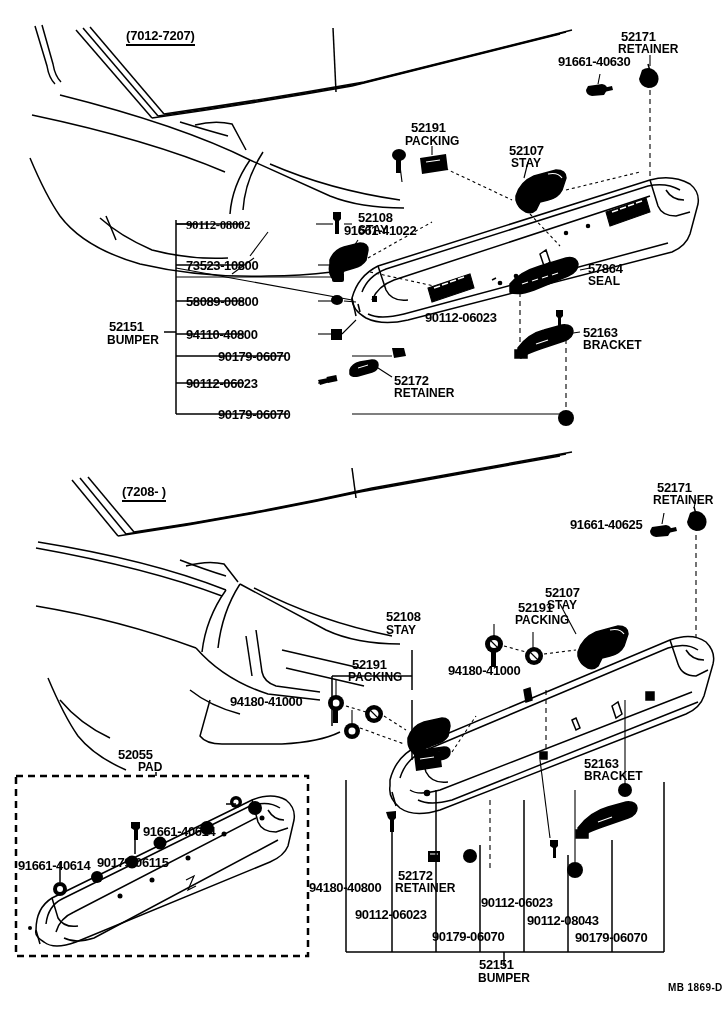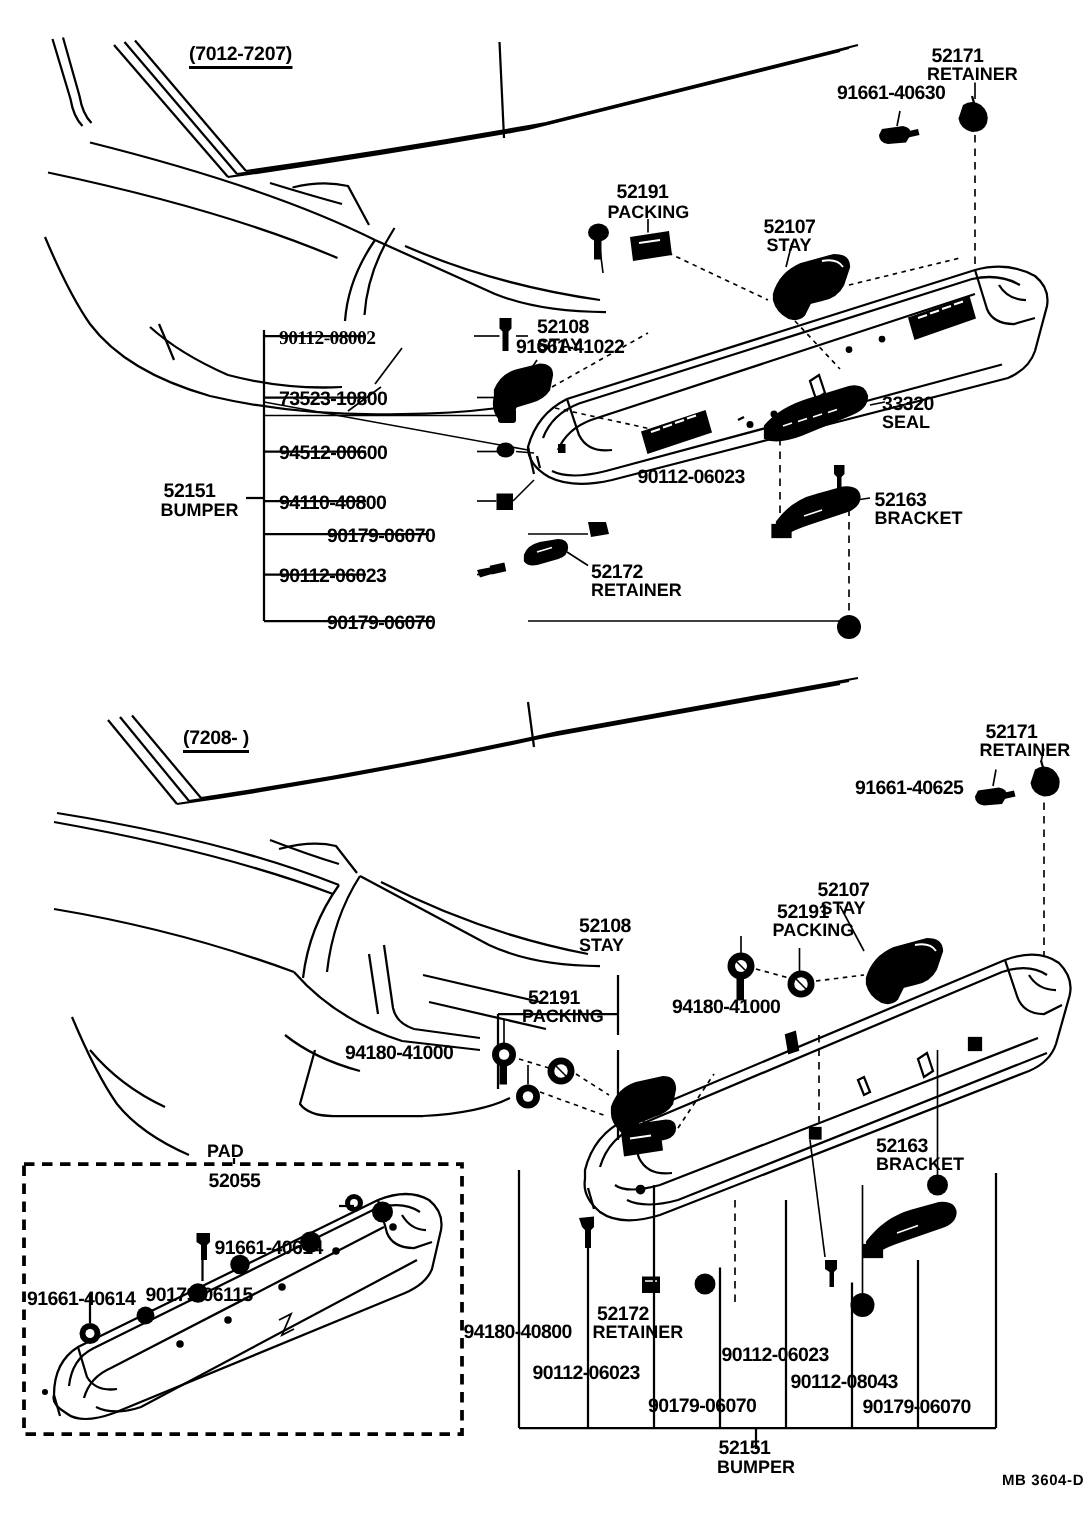--- a/index.html
+++ b/index.html
@@ -250,35 +250,35 @@
 <div class="lbl sub" style="left:405px;top:135px;">PACKING</div>
 
 <div class="pn" style="left:344px;top:175px;margin-top:48px;">91661-41022</div>
 
 <div class="lbl num" style="left:509px;top:144px;">52107</div>
 <div class="lbl sub" style="left:511px;top:157px;">STAY</div>
 
 <div class="lbl num" style="left:358px;top:211px;">52108</div>
 <div class="lbl sub" style="left:358px;top:224px;">STAY</div>
 
-<div class="lbl num" style="left:588px;top:262px;">33320</div>
+<div class="lbl num" style="left:588px;top:262px;">57864</div>
 <div class="lbl sub" style="left:588px;top:275px;">SEAL</div>
 
 <div class="lbl num" style="left:583px;top:326px;">52163</div>
 <div class="lbl sub" style="left:583px;top:339px;">BRACKET</div>
 
 <div class="lbl num" style="left:394px;top:374px;">52172</div>
 <div class="lbl sub" style="left:394px;top:387px;">RETAINER</div>
 
 <div class="lbl num" style="left:109px;top:320px;">52151</div>
 <div class="lbl sub" style="left:107px;top:334px;">BUMPER</div>
 
 <div class="pn" style="left:186px;top:217px;font-family:Liberation Serif, serif;">90112-08002</div>
 <div class="pn" style="left:186px;top:258px;">73523-10800</div>
-<div class="pn" style="left:186px;top:294px;">94512-00600</div>
+<div class="pn" style="left:186px;top:294px;">58089-00800</div>
 <div class="pn" style="left:186px;top:327px;">94110-40800</div>
 <div class="pn" style="left:218px;top:349px;">90179-06070</div>
 <div class="pn" style="left:186px;top:376px;">90112-06023</div>
 <div class="pn" style="left:218px;top:407px;">90179-06070</div>
 <div class="pn" style="left:425px;top:310px;">90112-06023</div>
 
 <svg width="728" height="1022">
 
   <g class="ln w15">
     <path d="M72,480 L118,536"></path>
@@ -528,32 +528,32 @@
 
 <div class="pn" style="left:448px;top:663px;">94180-41000</div>
 <div class="pn" style="left:230px;top:694px;">94180-41000</div>
 
 <div class="lbl num" style="left:584px;top:757px;">52163</div>
 <div class="lbl sub" style="left:584px;top:770px;">BRACKET</div>
 
 <div class="lbl num" style="left:398px;top:869px;">52172</div>
 <div class="lbl sub" style="left:395px;top:882px;">RETAINER</div>
 
-<div class="lbl num" style="left:139px;top:748px;margin-top:32px;">52055</div>
+<div class="lbl num" style="left:118px;top:748px;">52055</div>
 <div class="lbl sub" style="left:138px;top:761px;">PAD</div>
 
 <div class="pn" style="left:309px;top:880px;text-align:right;">94180-40800</div>
 <div class="pn" style="left:355px;top:907px;">90112-06023</div>
 <div class="pn" style="left:432px;top:929px;">90179-06070</div>
 <div class="pn" style="left:481px;top:895px;">90112-06023</div>
 <div class="pn" style="left:527px;top:913px;">90112-08043</div>
 <div class="pn" style="left:575px;top:930px;">90179-06070</div>
 
 <div class="lbl num" style="left:479px;top:958px;">52151</div>
 <div class="lbl sub" style="left:478px;top:972px;">BUMPER</div>
 
 <div class="pn" style="left:143px;top:824px;">91661-40614</div>
 <div class="pn" style="left:97px;top:855px;">90179-06115</div>
 <div class="pn" style="left:18px;top:858px;">91661-40614</div>
 
-<div class="foot" style="left:668px;top:982px;">MB 3604-D</div>
+<div class="foot" style="left:668px;top:982px;">MB 1869-D</div>
 
 </div>
 
 </body></html>

